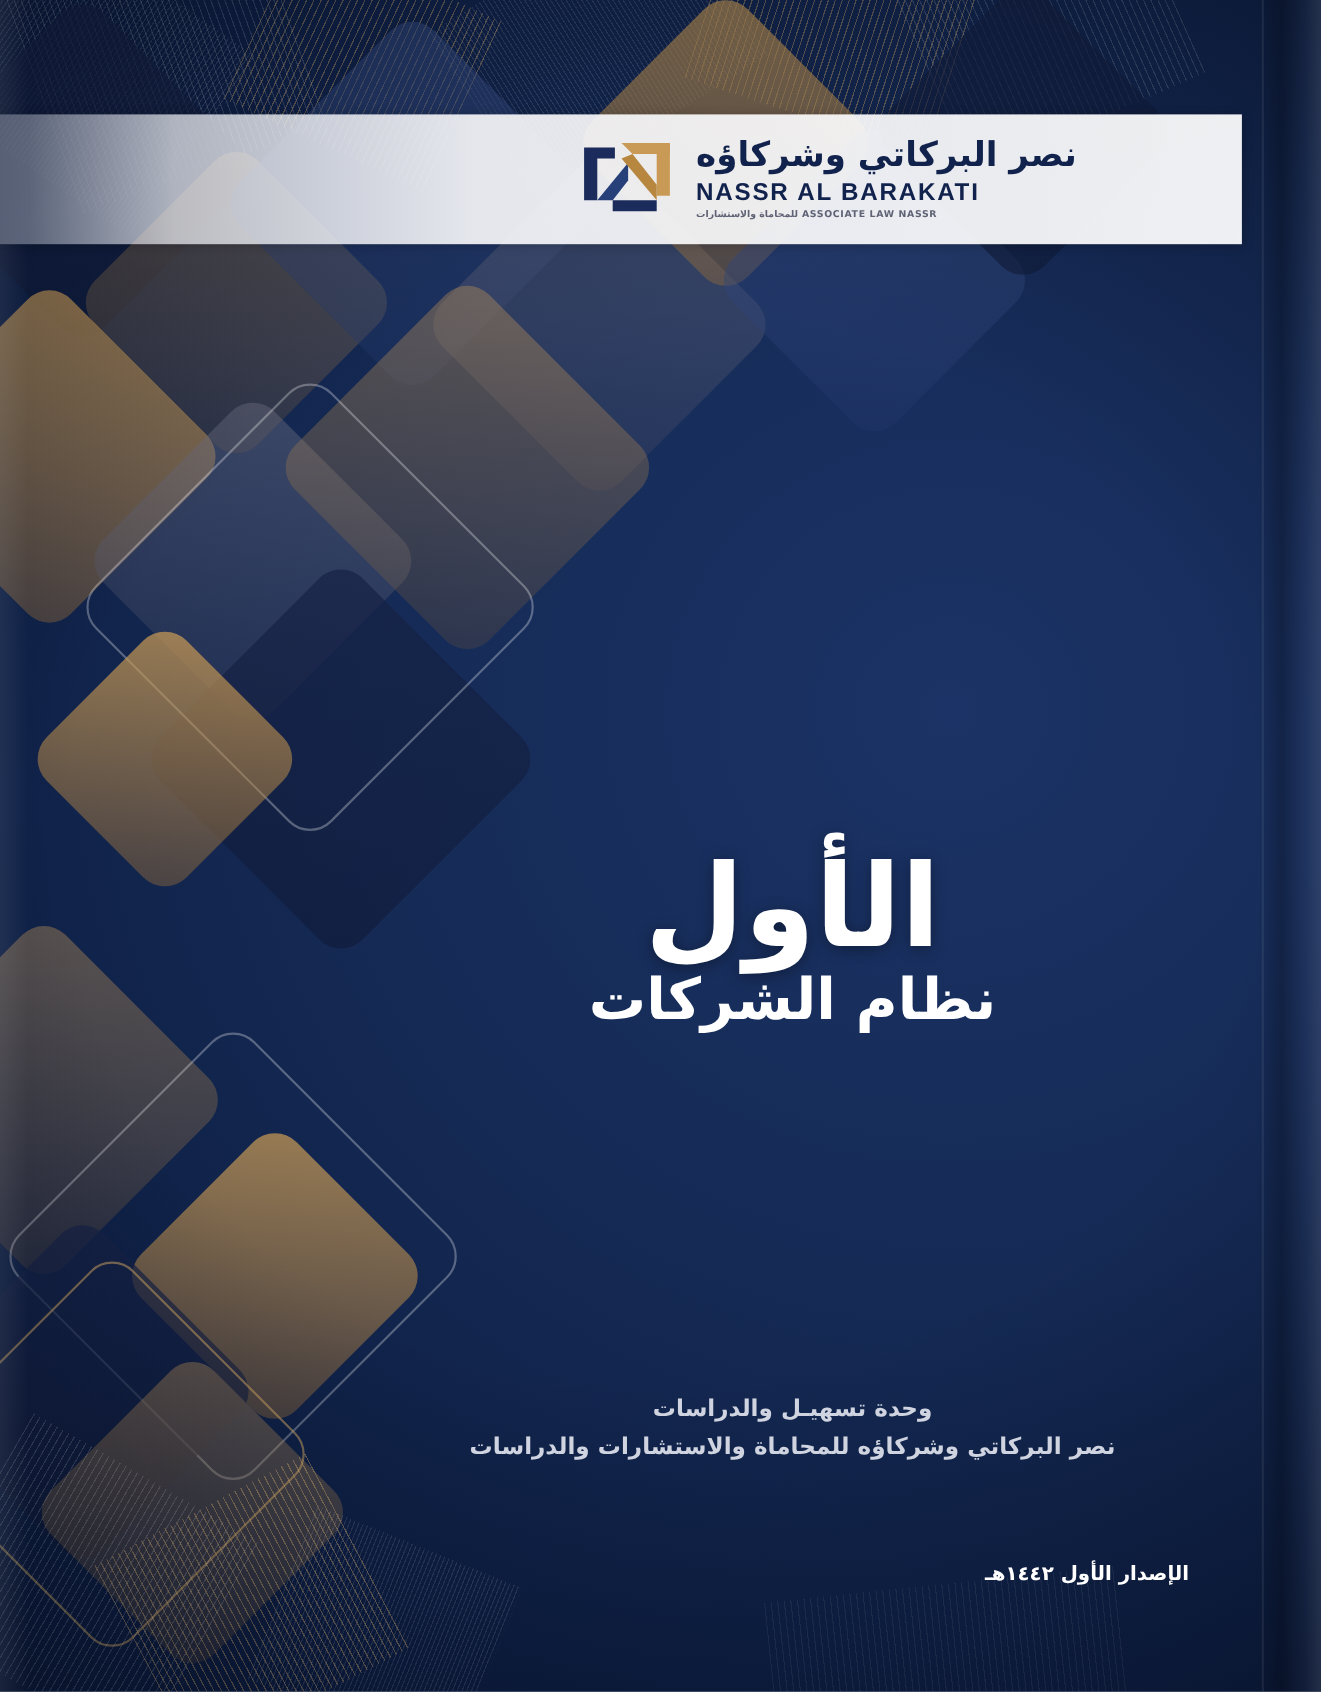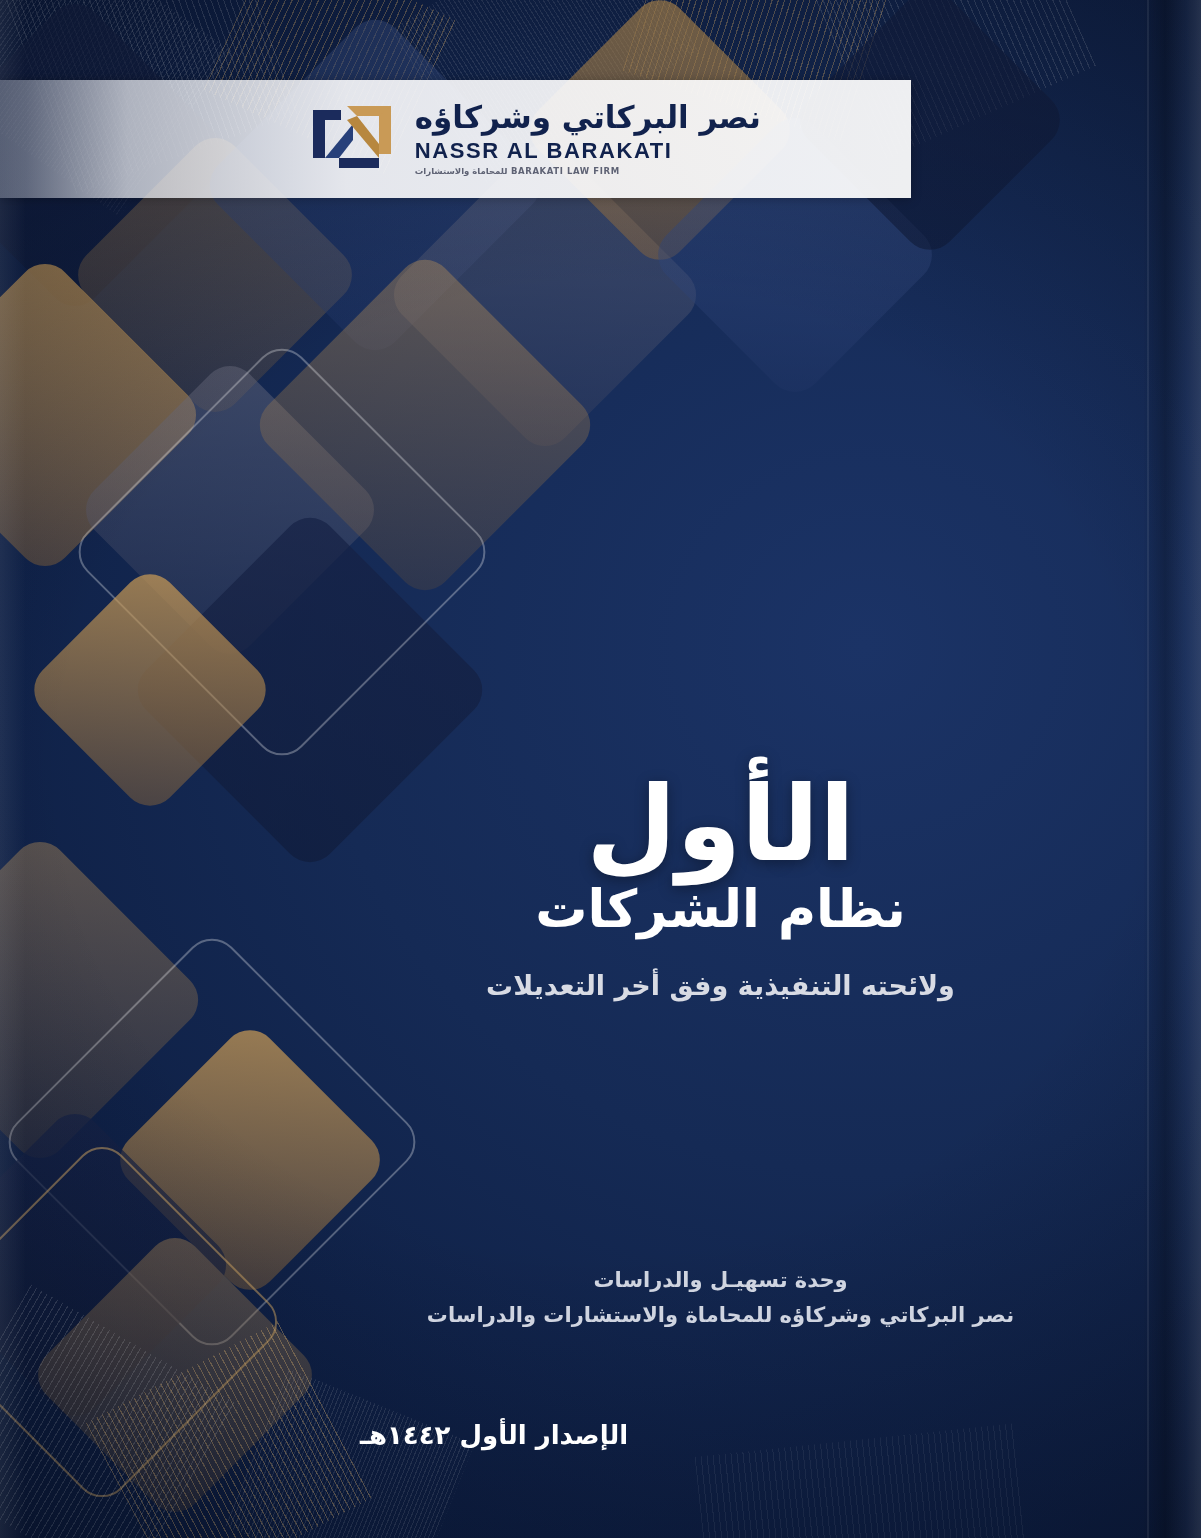--- a/index.html
+++ b/index.html
@@ -111,23 +111,23 @@
       90deg,
       rgba(255,255,255,0.22) 0px,
       rgba(255,255,255,0.22) 1px,
       rgba(255,255,255,0) 1px,
       rgba(255,255,255,0) 4px);
   }
 
   
   .logo-band {
     position: absolute;
-    top: 80px;
+    top: 104px;
     left: 0;
-    width: 911px;
+    width: 1129px;
     height: 118px;
     background: linear-gradient(to left, rgba(255,255,255,0.93) 0%, rgba(250,250,252,0.90) 62%, rgba(236,238,243,0.72) 86%, rgba(222,226,236,0.30) 100%);
     box-shadow: 0 1px 10px rgba(0,0,0,0.25);
   }
   .logo-inner {
     position: absolute;
     top: 0;
     right: 150px;
     height: 118px;
     display: flex;
@@ -226,23 +226,23 @@
     font-weight: 700;
     letter-spacing: 0.4px;
   }
 
   
   .edition {
     position: absolute;
     right: 120px;
     left: 360px;
     top: 1420px;
-    text-align: left;
-    direction: rtl;
-    font-size: 26px;
+    text-align: right;
+    direction: rtl;
+    font-size: 18px;
     font-weight: 700;
     color: #ffffff;
     letter-spacing: 0.5px;
   }
 </style>
 </head>
 <body>
 
 <div class="page">
 
@@ -289,39 +289,38 @@
   <div class="bg-vignette"></div>
   <div class="left-edge"></div>
   <div class="spine"></div>
   <div class="spine-line"></div>
 
   <div class="logo-band">
     <div class="logo-inner">
       <div class="logo-text-wrap">
         <div class="logo-ar">نصر البركاتي وشركاؤه</div>
         <div class="logo-en">NASSR  AL BARAKATI</div>
-        <div class="logo-sub">BARAKATI LAW FIRM للمحاماة والاستشارات</div>
+        <div class="logo-sub">ASSOCIATE LAW NASSR للمحاماة والاستشارات</div>
       </div>
       <div class="logo-mark">
         <svg viewBox="0 0 104 86" width="104" height="86" aria-hidden="true">
           <path d="M18 14 L46 14 L46 24 L30 24 L30 62 L18 62 Z" fill="#1b2b5c"></path>
           <path d="M30 62 L58 28 L58 44 L44 62 Z" fill="#27407a"></path>
           <path d="M52 10 L96 10 L96 20 L62 20 Z" fill="#c99a56"></path>
           <path d="M96 10 L96 58 L84 58 L84 20 Z" fill="#c99a56"></path>
           <path d="M62 20 L84 48 L84 62 L52 24 Z" fill="#b7873f"></path>
           <path d="M44 62 L84 62 L84 72 L44 72 Z" fill="#1b2b5c"></path>
         </svg>
       </div>
     </div>
   </div>
 
   <div class="title-block">
     <div class="title-main">الأول</div>
     <div class="title-sub">نظام الشركات</div>
-    <div class="title-note">ولائحته التنفيذية وفق أخر التعديلات</div>
   </div>
 
   <div class="issuer-block">
     <div class="issuer-line1">وحدة تسهيـل والدراسات</div>
     <div class="issuer-line2">نصر البركاتي وشركاؤه للمحاماة والاستشارات والدراسات</div>
   </div>
 
   <div class="edition">الإصدار الأول  ١٤٤٢هـ</div>
 
 </div>

